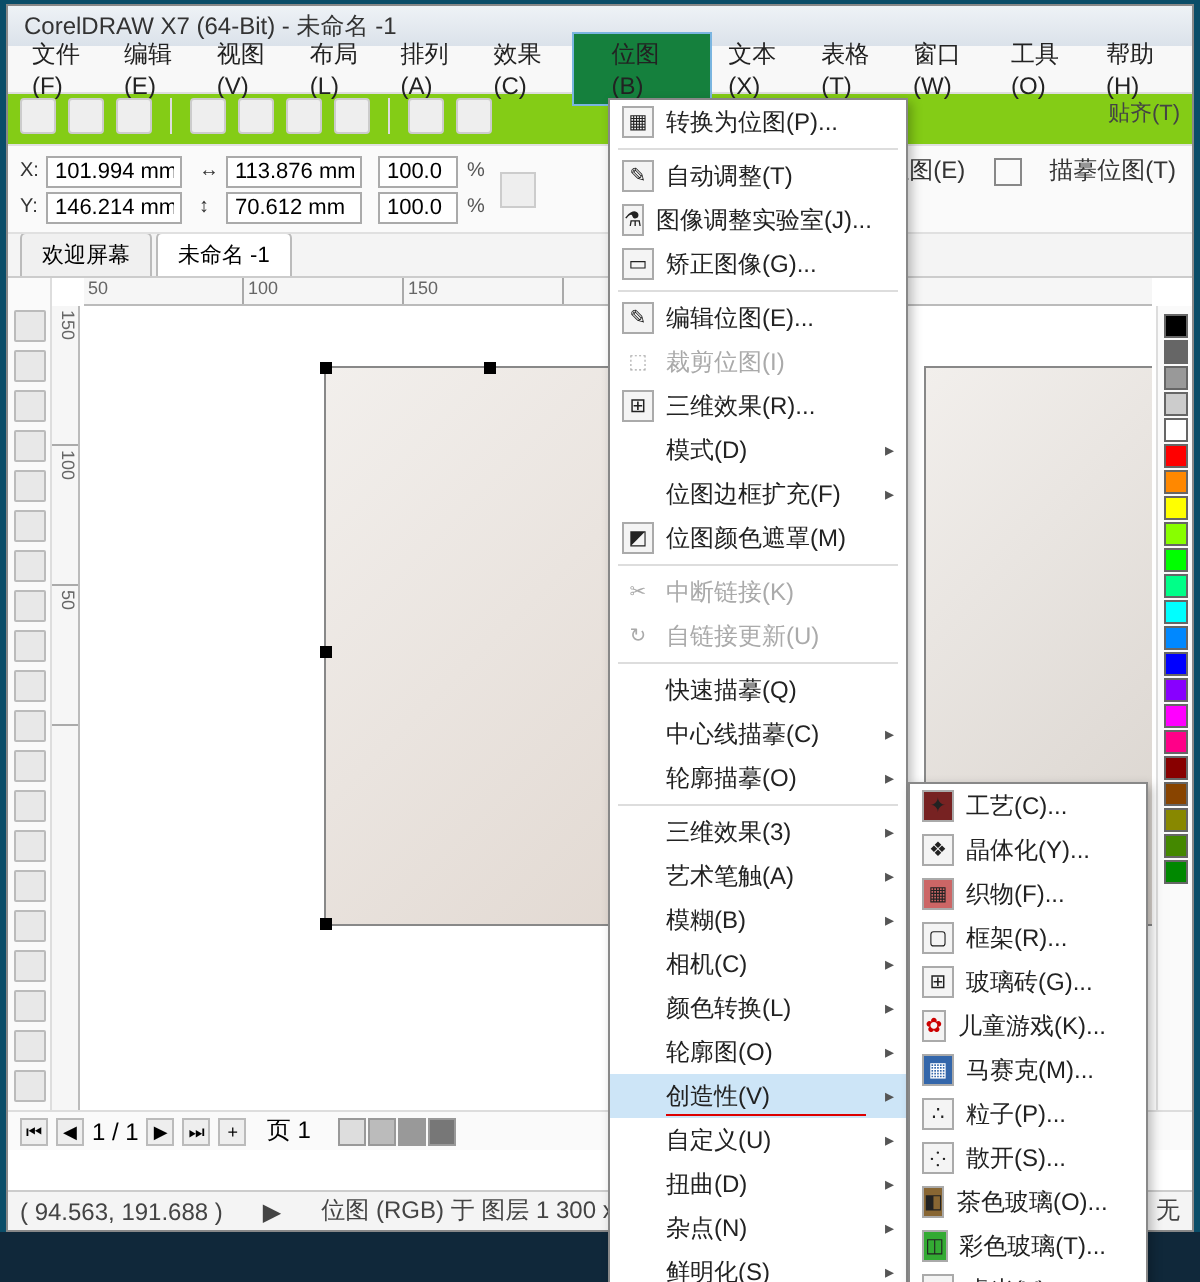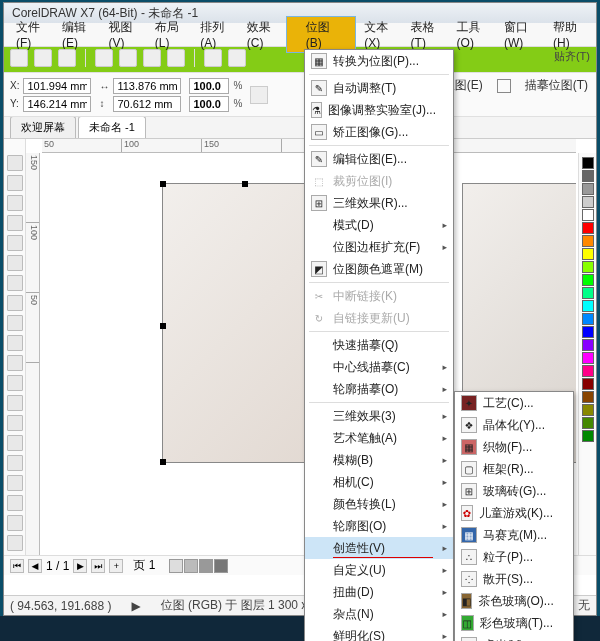--- a/index.html
+++ b/index.html
@@ -2,32 +2,32 @@
 <html><head>
 <meta charset="utf-8">
 <style>
 * { margin: 0; padding: 0; box-sizing: border-box; font-family: "Microsoft YaHei", "SimSun", Tahoma, sans-serif; font-size: 12px; }
 body { background: #0a4d68; width: 600px; height: 641px; overflow: hidden; position: relative; }
 .window { position: absolute; left: 3px; top: 2px; width: 594px; height: 614px; background: #fff; border: 1px solid #888; }
 
 .titlebar { height: 20px; background: linear-gradient(#eef2f6,#dbe2ea); padding: 2px 8px; color: #333; font-size: 11px; }
 .menubar { height: 24px; background: #f8f8f8; display: flex; align-items: center; padding: 0 4px; border-bottom: 1px solid #ddd; }
 .menubar .mi { padding: 3px 8px; cursor: default; color: #222; }
-.menubar .mi.sel { background: #eab308; border: 1px solid #7ab5e0; padding: 2px 19px; }
+.menubar .mi.sel { background: #15803d; border: 1px solid #7ab5e0; padding: 2px 19px; }
 
 .toolbar1 { height: 26px; background: #84cc16; border-bottom: 1px solid #e0e0e0; display: flex; align-items: flex-start; padding: 2px 6px; gap: 6px; }
 .toolbar1 .tb { width: 18px; height: 18px; background: #eee; border: 1px solid #ccc; border-radius: 2px; }
 .toolbar1 .sep { width: 1px; height: 18px; background: #ddd; margin: 0 3px; }
 .toolbar1 .rlabel { margin-left: auto; color: #444; font-size: 11px; }
 
 .propbar { height: 44px; background: #fafafa; border-bottom: 1px solid #e0e0e0; padding: 2px 6px; display: flex; align-items: center; gap: 8px; position: relative; }
 .propbar .coord-group { display: grid; grid-template-columns: auto auto; gap: 2px 4px; align-items: center; }
 .propbar .lbl { font-size: 10px; color: #333; }
 .propbar input { width: 68px; height: 16px; border: 1px solid #aaa; font-size: 11px; padding: 0 3px; }
-.propbar input.narrow { width: 40px; font-weight: bold; }
+.propbar input.narrow { width: 40px; }
 .propbar .pct { font-size: 10px; color: #555; }
 .propbar .tb2 { width: 18px; height: 18px; border: 1px solid #ccc; background: #eee; }
 .propbar .rbtns { position: absolute; right: 8px; top: 4px; display: flex; gap: 14px; font-size: 11px; color: #333; align-items: center; }
 .propbar .rbtns .ic { width: 14px; height: 14px; border: 1px solid #888; display: inline-block; }
 
 .tabbar { height: 22px; background: #f4f4f4; border-bottom: 1px solid #ccc; display: flex; align-items: flex-end; padding-left: 6px; }
 .tabbar .tab { padding: 3px 10px; border: 1px solid #bbb; border-bottom: none; background: #f0f0f0; margin-right: 2px; font-size: 11px; border-radius: 3px 3px 0 0; }
 .tabbar .tab.active { background: #fff; }
 
 .work { position: absolute; top: 136px; bottom: 40px; left: 0; right: 0; background: #fff; padding-left: 36px; }
@@ -83,22 +83,22 @@
   <div class="menubar" id="menubar">
       <div class="mi">文件(F)</div>
       <div class="mi">编辑(E)</div>
       <div class="mi">视图(V)</div>
       <div class="mi">布局(L)</div>
       <div class="mi">排列(A)</div>
       <div class="mi">效果(C)</div>
       <div class="mi sel">位图(B)</div>
       <div class="mi">文本(X)</div>
       <div class="mi">表格(T)</div>
+      <div class="mi">窗口(W)</div>
       <div class="mi">工具(O)</div>
-      <div class="mi">窗口(W)</div>
       <div class="mi">帮助(H)</div>
     </div>
 
   <div class="toolbar1">
     <div class="tb"></div>
     <div class="tb"></div>
     <div class="tb"></div>
     <div class="sep"></div>
     <div class="tb"></div>
     <div class="tb"></div>

